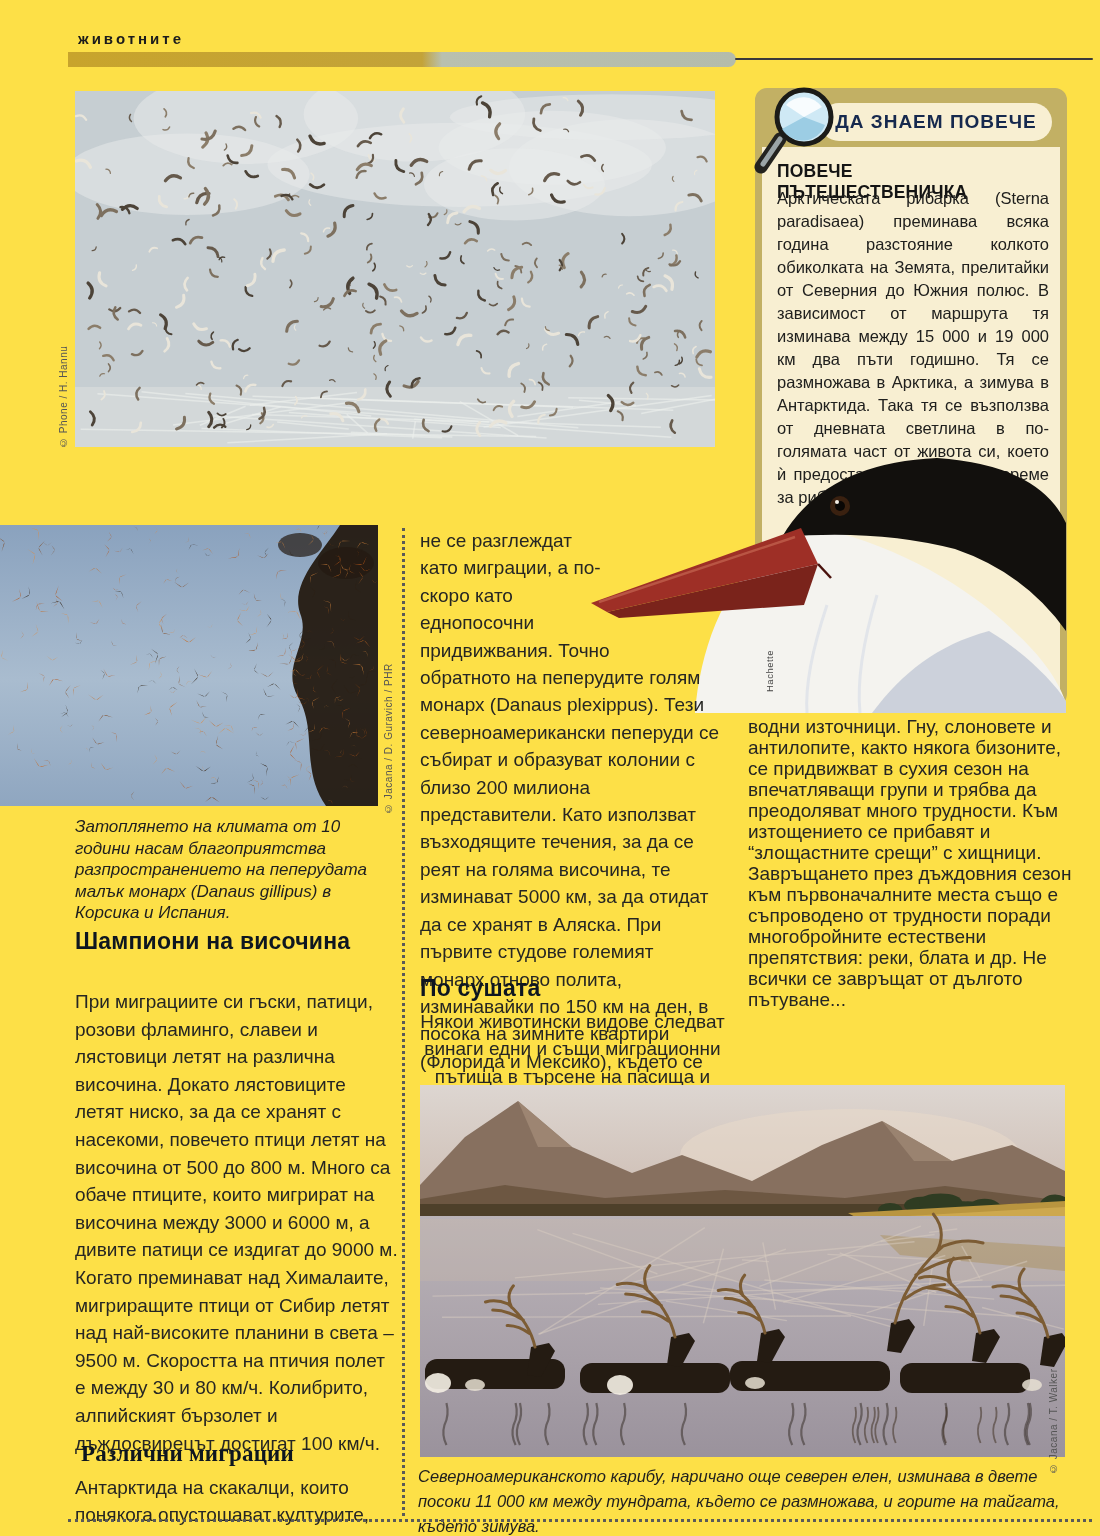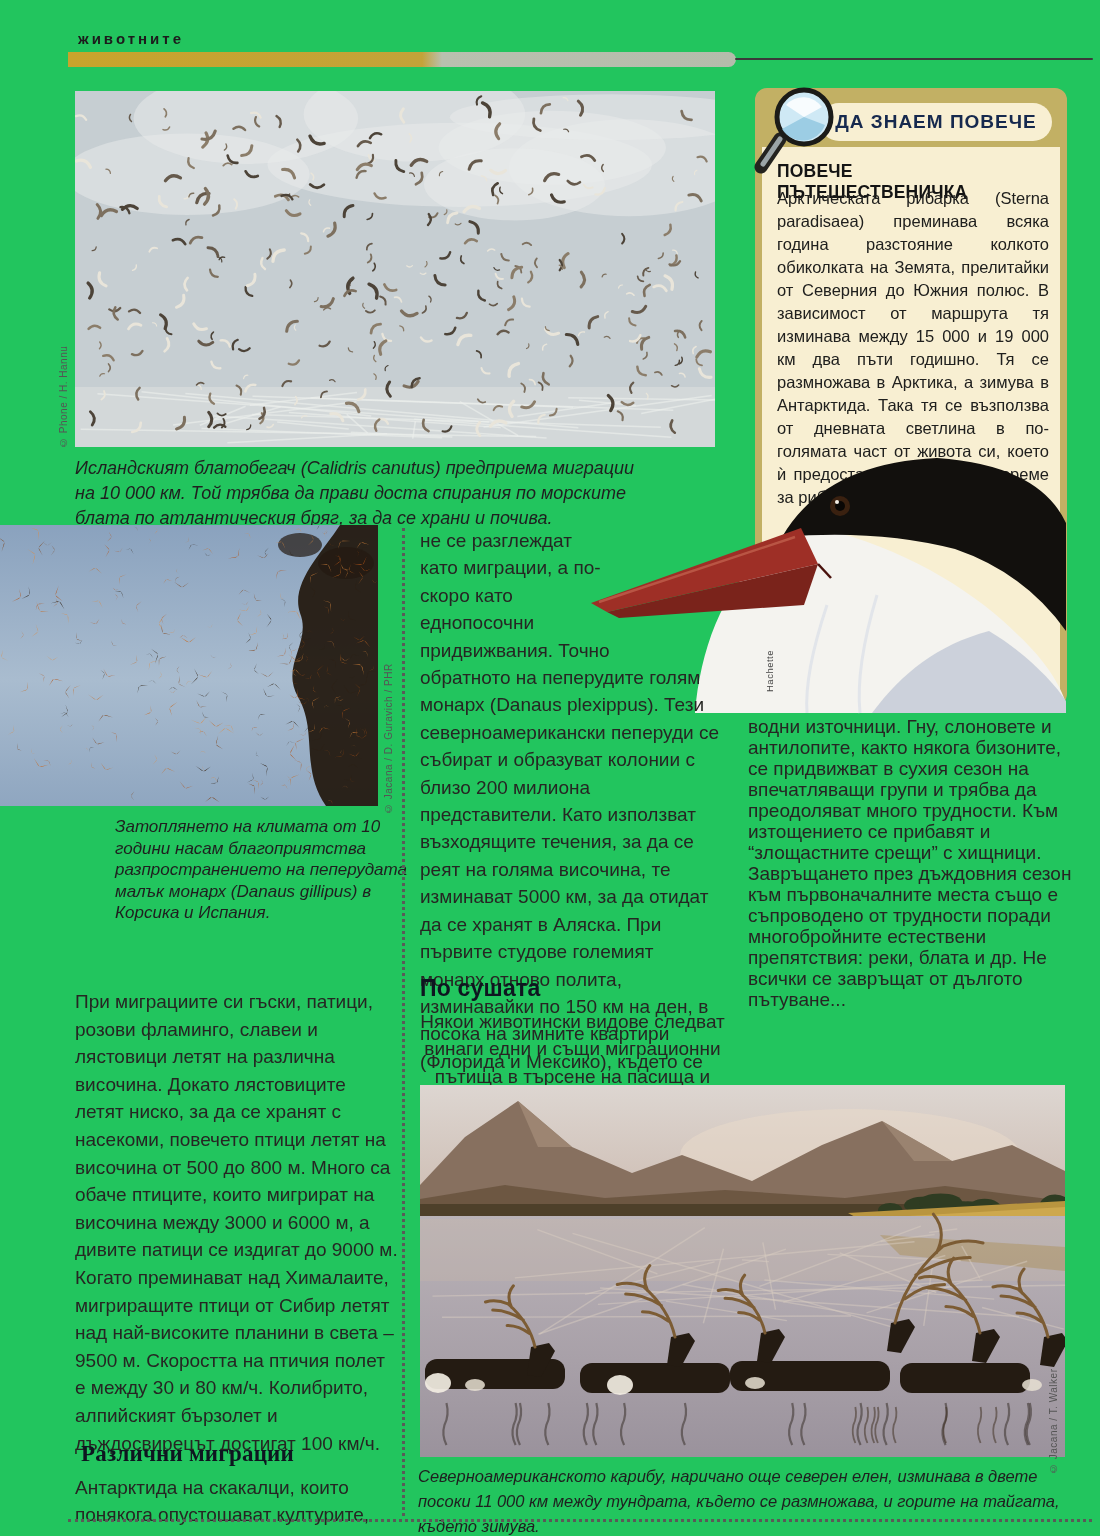--- a/index.html
+++ b/index.html
@@ -1,37 +1,37 @@
 <!DOCTYPE html>
 <html lang="bg"><head>
 <meta charset="utf-8">
 <style>
   html,body{margin:0;padding:0;}
   body{background:#e8e5de;font-family:"Liberation Sans","DejaVu Sans",sans-serif;}
-  #page{position:relative;width:1100px;height:1536px;background:#22c55e;overflow:hidden;margin:0 auto;}
+  #page{position:relative;width:1100px;height:1536px;background:#fde047;overflow:hidden;margin:0 auto;}
   .abs{position:absolute;}
   
   #kicker{left:78px;top:30px;font-size:15px;font-weight:bold;letter-spacing:3px;color:#1c1c1c;}
   #title{left:202px;top:18px;font-size:30px;font-weight:800;letter-spacing:7px;color:#151515;}
   #hbar{left:68px;top:52px;width:668px;height:15px;border-radius:0 9px 9px 0;
         background:linear-gradient(90deg,#c8a42c 0%,#c3a339 53%,#b9c0af 56%,#b4bcab 100%);}
   #hline{left:735px;top:58px;width:358px;height:2px;background:#3a3a3a;border-radius:2px;}
   
   .photo{overflow:hidden;background:#cfd4d6;}
   #birds-photo{left:75px;top:91px;width:640px;height:356px;}
   #butterflies-photo{left:0px;top:525px;width:378px;height:281px;}
   #caribou-photo{left:420px;top:1085px;width:645px;height:372px;}
   .credit{font-size:10px;color:#555;writing-mode:vertical-rl;transform:rotate(180deg);letter-spacing:.5px;white-space:nowrap;}
   #birds-credit{left:58px;top:320px;height:128px;}
   #butterflies-credit{left:383px;top:682px;height:132px;}
   #tern-credit{left:764px;top:592px;height:100px;font-size:9.5px;color:#444;}
   #caribou-credit{left:1048px;top:1362px;height:112px;}
   .caption{font-style:italic;color:#1f1f1f;}
   #birds-caption{left:75px;top:456px;width:575px;font-size:18px;line-height:25px;}
-  #butterflies-caption{left:75px;top:816px;width:325px;font-size:17px;line-height:21.5px;margin-left:40px;}
+  #butterflies-caption{left:75px;top:816px;width:325px;font-size:17px;line-height:21.5px;}
   #caribou-caption{left:418px;top:1464px;width:660px;font-size:16.5px;line-height:25px;}
   
   #knowmore-box{left:755px;top:88px;width:312px;height:618px;background:#f8efd2;
       border:7px solid #c2b064;border-radius:12px;box-sizing:border-box;}
   #knowmore-strip{left:0;top:0;width:298px;height:52px;background:#c2b064;}
   #knowmore-tab{left:58px;top:8px;width:232px;height:38px;background:#f8efd2;border-radius:19px;
       display:flex;align-items:center;justify-content:center;font-size:19px;font-weight:800;
       letter-spacing:1px;color:#16294e;}
   #magnifier-icon{left:-10px;top:-12px;width:92px;height:96px;}
   #knowmore-heading{left:15px;top:66px;width:270px;font-size:17.5px;font-weight:800;color:#141414;letter-spacing:.2px;}
@@ -397,21 +397,20 @@
         <path d="M-4.857078822678886,0 Q0,-4.371370940410998 4.857078822678886,0" stroke="#7d705f" stroke-width="2.039973105525132" fill="none" transform="translate(434.1182090137154,231.4438488977642) rotate(324)" stroke-linecap="round"></path>
         <path d="M-7.928857448743656,0 Q0,-7.1359717038692905 7.928857448743656,0" stroke="#e9e5da" stroke-width="3.3301201284723354" fill="none" transform="translate(389.33926266338676,248.98936247072626) rotate(325)" stroke-linecap="round"></path>
         <path d="M-4.362856256659143,0 Q0,-3.9265706309932287 4.362856256659143,0" stroke="#4c4338" stroke-width="1.83239962779684" fill="none" transform="translate(147.57437220402062,332.1472173278218) rotate(100)" stroke-linecap="round"></path>
         <path d="M-3.2422127736499533,0 Q0,-2.9179914962849582 3.2422127736499533,0" stroke="#4c4338" stroke-width="1.3617293649329802" fill="none" transform="translate(621.7812959495932,183.93679653670804) rotate(247)" stroke-linecap="round"></path>
         <path d="M-3.5109230207744986,0 Q0,-3.159830718697049 3.5109230207744986,0" stroke="#e9e5da" stroke-width="1.4745876687252895" fill="none" transform="translate(531.5693974606693,223.80632646063304) rotate(296)" stroke-linecap="round"></path>
         <path d="M-4.881219422095455,0 Q0,-4.39309747988591 4.881219422095455,0" stroke="#665a4c" stroke-width="2.050112157280091" fill="none" transform="translate(307.8508057706058,209.5210139652667) rotate(56)" stroke-linecap="round"></path>
         <path d="M-5.585965069127269,0 Q0,-5.0273685622145425 5.585965069127269,0" stroke="#665a4c" stroke-width="2.346105329033453" fill="none" transform="translate(59.55602072458714,221.15472940592076) rotate(8)" stroke-linecap="round"></path>
       </svg>
     </div>
   <div class="abs credit" id="birds-credit">© Phone / H. Hannu</div>
-  <div class="abs caption" id="birds-caption">Исландският блатобегач (Calidris canutus) предприема миграции на 10 000 км. Той трябва да прави доста спирания по морските блата по атлантическия бряг, за да се храни и почива.</div>
 
   <div class="abs" id="knowmore-box">
     <div class="abs" id="knowmore-strip"></div>
     <div class="abs" id="knowmore-tab">ДА ЗНАЕМ ПОВЕЧЕ</div>
     <div class="abs" id="magnifier-icon">
       <svg width="92" height="96" viewBox="0 0 92 96">
         <line x1="28" y1="56" x2="9" y2="84" stroke="#23231f" stroke-width="13" stroke-linecap="round"></line>
         <line x1="28" y1="56" x2="11" y2="81" stroke="#9aa4a6" stroke-width="5" stroke-linecap="round"></line>
         <circle cx="52" cy="34" r="27" fill="#cfe9f5" stroke="#1b1b18" stroke-width="5"></circle>
         <path d="M34,22 A23,23 0 0 1 70,24 L52,34 Z" fill="#ffffff" opacity="0.85"></path>
@@ -729,20 +728,21 @@
   <div class="abs caption" id="butterflies-caption">Затоплянето на климата от 10 години насам благоприятства разпространението на пеперудата малък монарх (Danaus gillipus) в Корсика и Испания.</div>
 
   <div class="abs" id="column-divider"></div>
 
   <div class="abs body-text" id="intro-continued">
     <span class="beak-spacer"></span><span>не се разглеждат като миграции, а по-скоро като еднопосочни придвижвания. Точно обратното на пеперудите голям монарх (Danaus plexippus). Тези северноамерикански пеперуди се събират и образуват колонии с близо 200 милиона представители. Като използват възходящите течения, за да се реят на голяма височина, те изминават 5000 км, за да отидат да се хранят в Аляска. При първите студове големият монарх отново полита, изминавайки по 150 км на ден, в посока на зимните квартири (Флорида и Мексико), където се размножава.</span>
   </div>
   <div class="abs h2" id="onland-heading">По сушата</div>
   <div class="abs body-text" id="onland-paragraph">Някои животински видове следват винаги едни и същи миграционни пътища в търсене на пасища и</div>
 
+  <div class="abs h2" id="champions-heading">Шампиони на височина</div>
   <div class="abs body-text" id="champions-paragraph">При миграциите си гъски, патици, розови фламинго, славеи и лястовици летят на различна височина. Докато лястовиците летят ниско, за да се хранят с насекоми, повечето птици летят на височина от 500 до 800 м. Много са обаче птиците, които мигрират на височина между 3000 и 6000 м, а дивите патици се издигат до 9000 м. Когато преминават над Хималаите, мигриращите птици от Сибир летят над най-високите планини в света – 9500 м. Скоростта на птичия полет е между 30 и 80 км/ч. Колибрито, алпийският бързолет и дъждосвирецът достигат 100 км/ч.</div>
   <div class="abs h2" id="various-heading">Различни миграции</div>
   <div class="abs body-text" id="various-paragraph">Антарктида на скакалци, които понякога опустошават културите,</div>
 
   <div class="abs body-text" id="onland-continued">водни източници. Гну, слоновете и антилопите, както някога бизоните, се придвижват в сухия сезон на впечатляващи групи и трябва да преодоляват много трудности. Към изтощението се прибавят и “злощастните срещи” с хищници. Завръщането през дъждовния сезон към първоначалните места също е съпроводено от трудности поради многобройните естествени препятствия: реки, блата и др. Не всички се завръщат от дългото пътуване...</div>
 
   <div class="abs photo" id="caribou-photo">
       <svg width="645" height="372" viewBox="0 0 645 372">
         <defs>
           <linearGradient id="csky" x1="0" y1="0" x2="0" y2="1">

